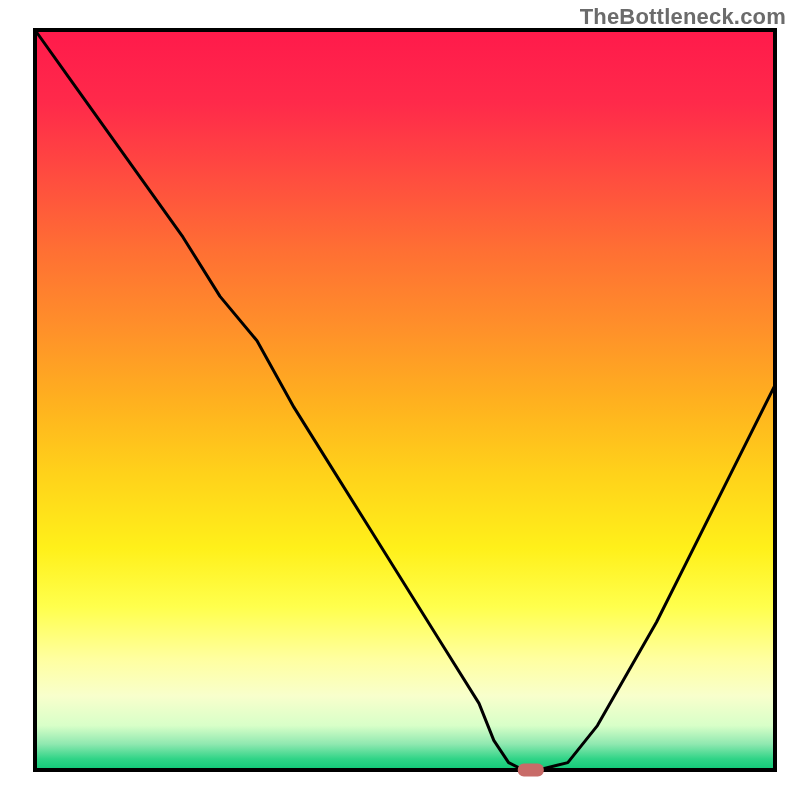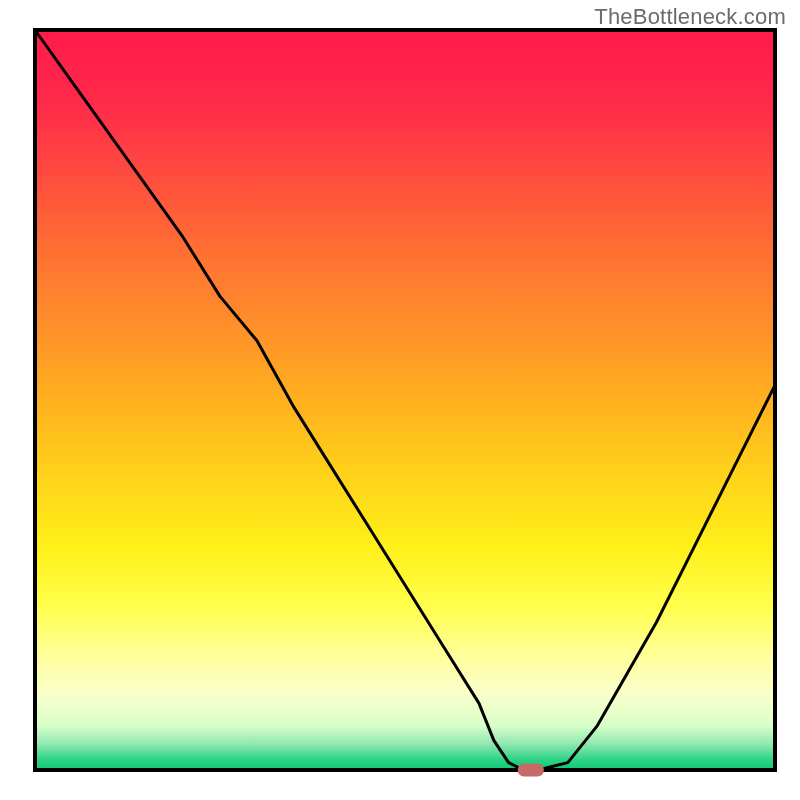--- a/index.html
+++ b/index.html
@@ -13,21 +13,21 @@
   .container {
     position: relative;
     width: 800px;
     height: 800px;
   }
   .watermark {
     position: absolute;
     top: 4px;
     right: 14px;
     font-size: 22px;
-    font-weight: 400;
+    font-weight: 700;
     color: #6b6b6b;
     letter-spacing: 0.2px;
     z-index: 3;
   }
   svg.plot {
     position: absolute;
     left: 0;
     top: 0;
     width: 800px;
     height: 800px;

